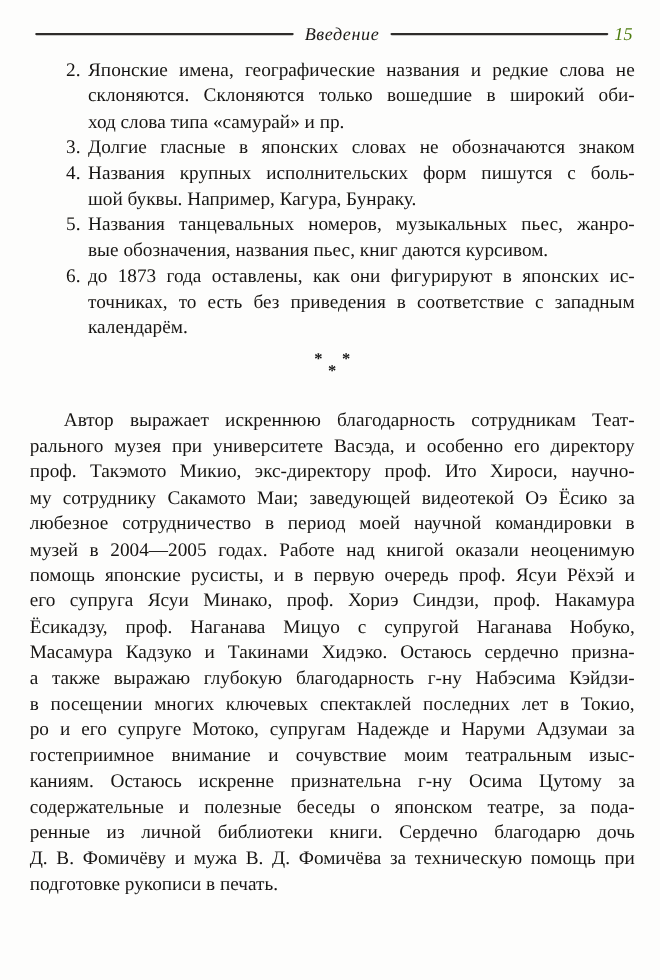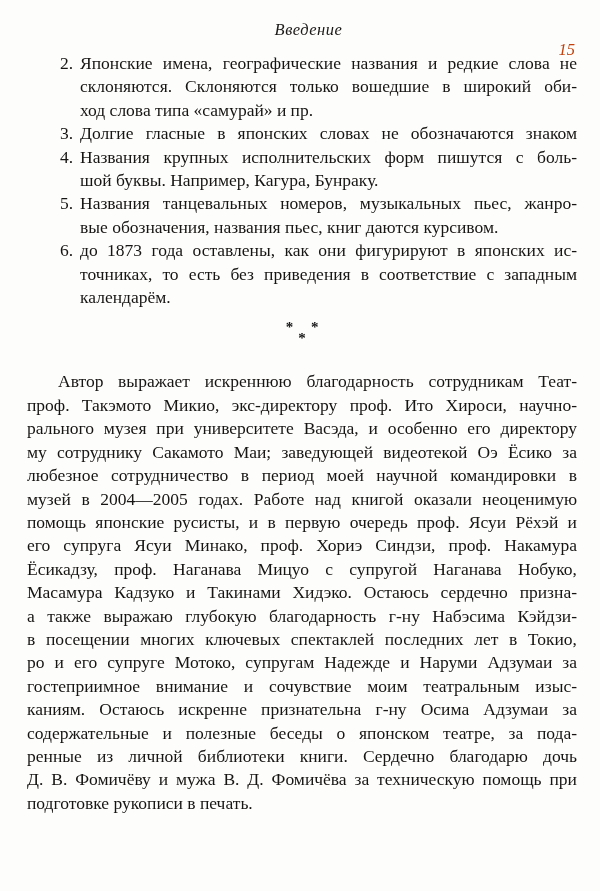--- a/index.html
+++ b/index.html
@@ -15,38 +15,37 @@
   }
   
   .header {
     position: absolute;
     top: 20px;
     left: 32px;
     width: 553px;
     height: 22px;
     display: flex;
     align-items: center;
-    flex-direction: column;
   }
   .rule { height: 2px; background: #2e2c2a; border-radius: 1px; }
   .rule-left  { width: 235px; }
   .rule-right { width: 198px; }
   .chapter-title {
     font-style: italic;
     font-size: 16.5px;
     letter-spacing: 0.5px;
     margin: 0 10px;
     white-space: nowrap;
     color: #1c1a18;
   }
   .page-number {
     margin-left: auto;
     font-style: italic;
     font-size: 16.5px;
-    color: #c2410c;
+    color: #4d7c0f;
     padding-right: 10px;
   }
   
   .content {
     position: absolute;
     left: 27px;
     top: 52px;
     width: 550px;
     font-size: 17.5px;
     line-height: 23.4px;
@@ -112,34 +111,34 @@
         </div>
       </div>
 
     <div class="asterism">
       <div class="row-top">* *</div>
       <div class="row-bottom">*</div>
     </div>
 
     <div class="ack">
         <div class="tline first">Автор выражает искреннюю благодарность сотрудникам Теат-</div>
+        <div class="tline">рального музея при университете Васэда, и особенно его директору</div>
         <div class="tline">проф. Такэмото Микио, экс-директору проф. Ито Хироси, научно-</div>
-        <div class="tline">рального музея при университете Васэда, и особенно его директору</div>
         <div class="tline">му сотруднику Сакамото Маи; заведующей видеотекой Оэ Ёсико за</div>
         <div class="tline">любезное сотрудничество в период моей научной командировки в</div>
         <div class="tline">музей в 2004—2005 годах. Работе над книгой оказали неоценимую</div>
         <div class="tline">помощь японские русисты, и в первую очередь проф. Ясуи Рёхэй и</div>
         <div class="tline">его супруга Ясуи Минако, проф. Хориэ Синдзи, проф. Накамура</div>
         <div class="tline">Ёсикадзу, проф. Наганава Мицуо с супругой Наганава Нобуко,</div>
         <div class="tline">Масамура Кадзуко и Такинами Хидэко. Остаюсь сердечно призна-</div>
         <div class="tline">а также выражаю глубокую благодарность г-ну Набэсима Кэйдзи-</div>
         <div class="tline">в посещении многих ключевых спектаклей последних лет в Токио,</div>
         <div class="tline">ро и его супруге Мотоко, супругам Надежде и Наруми Адзумаи за</div>
         <div class="tline">гостеприимное внимание и сочувствие моим театральным изыс-</div>
-        <div class="tline">каниям. Остаюсь искренне признательна г-ну Осима Адзумаи за</div>
+        <div class="tline">каниям. Остаюсь искренне признательна г-ну Осима Цутому за</div>
         <div class="tline">содержательные и полезные беседы о японском театре, за пода-</div>
         <div class="tline">ренные из личной библиотеки книги. Сердечно благодарю дочь</div>
         <div class="tline">Д. В. Фомичёву и мужа В. Д. Фомичёва за техническую помощь при</div>
         <div class="tline last">подготовке рукописи в печать.</div>
       </div>
   </div>
 
 </div>
 
 </body></html>

